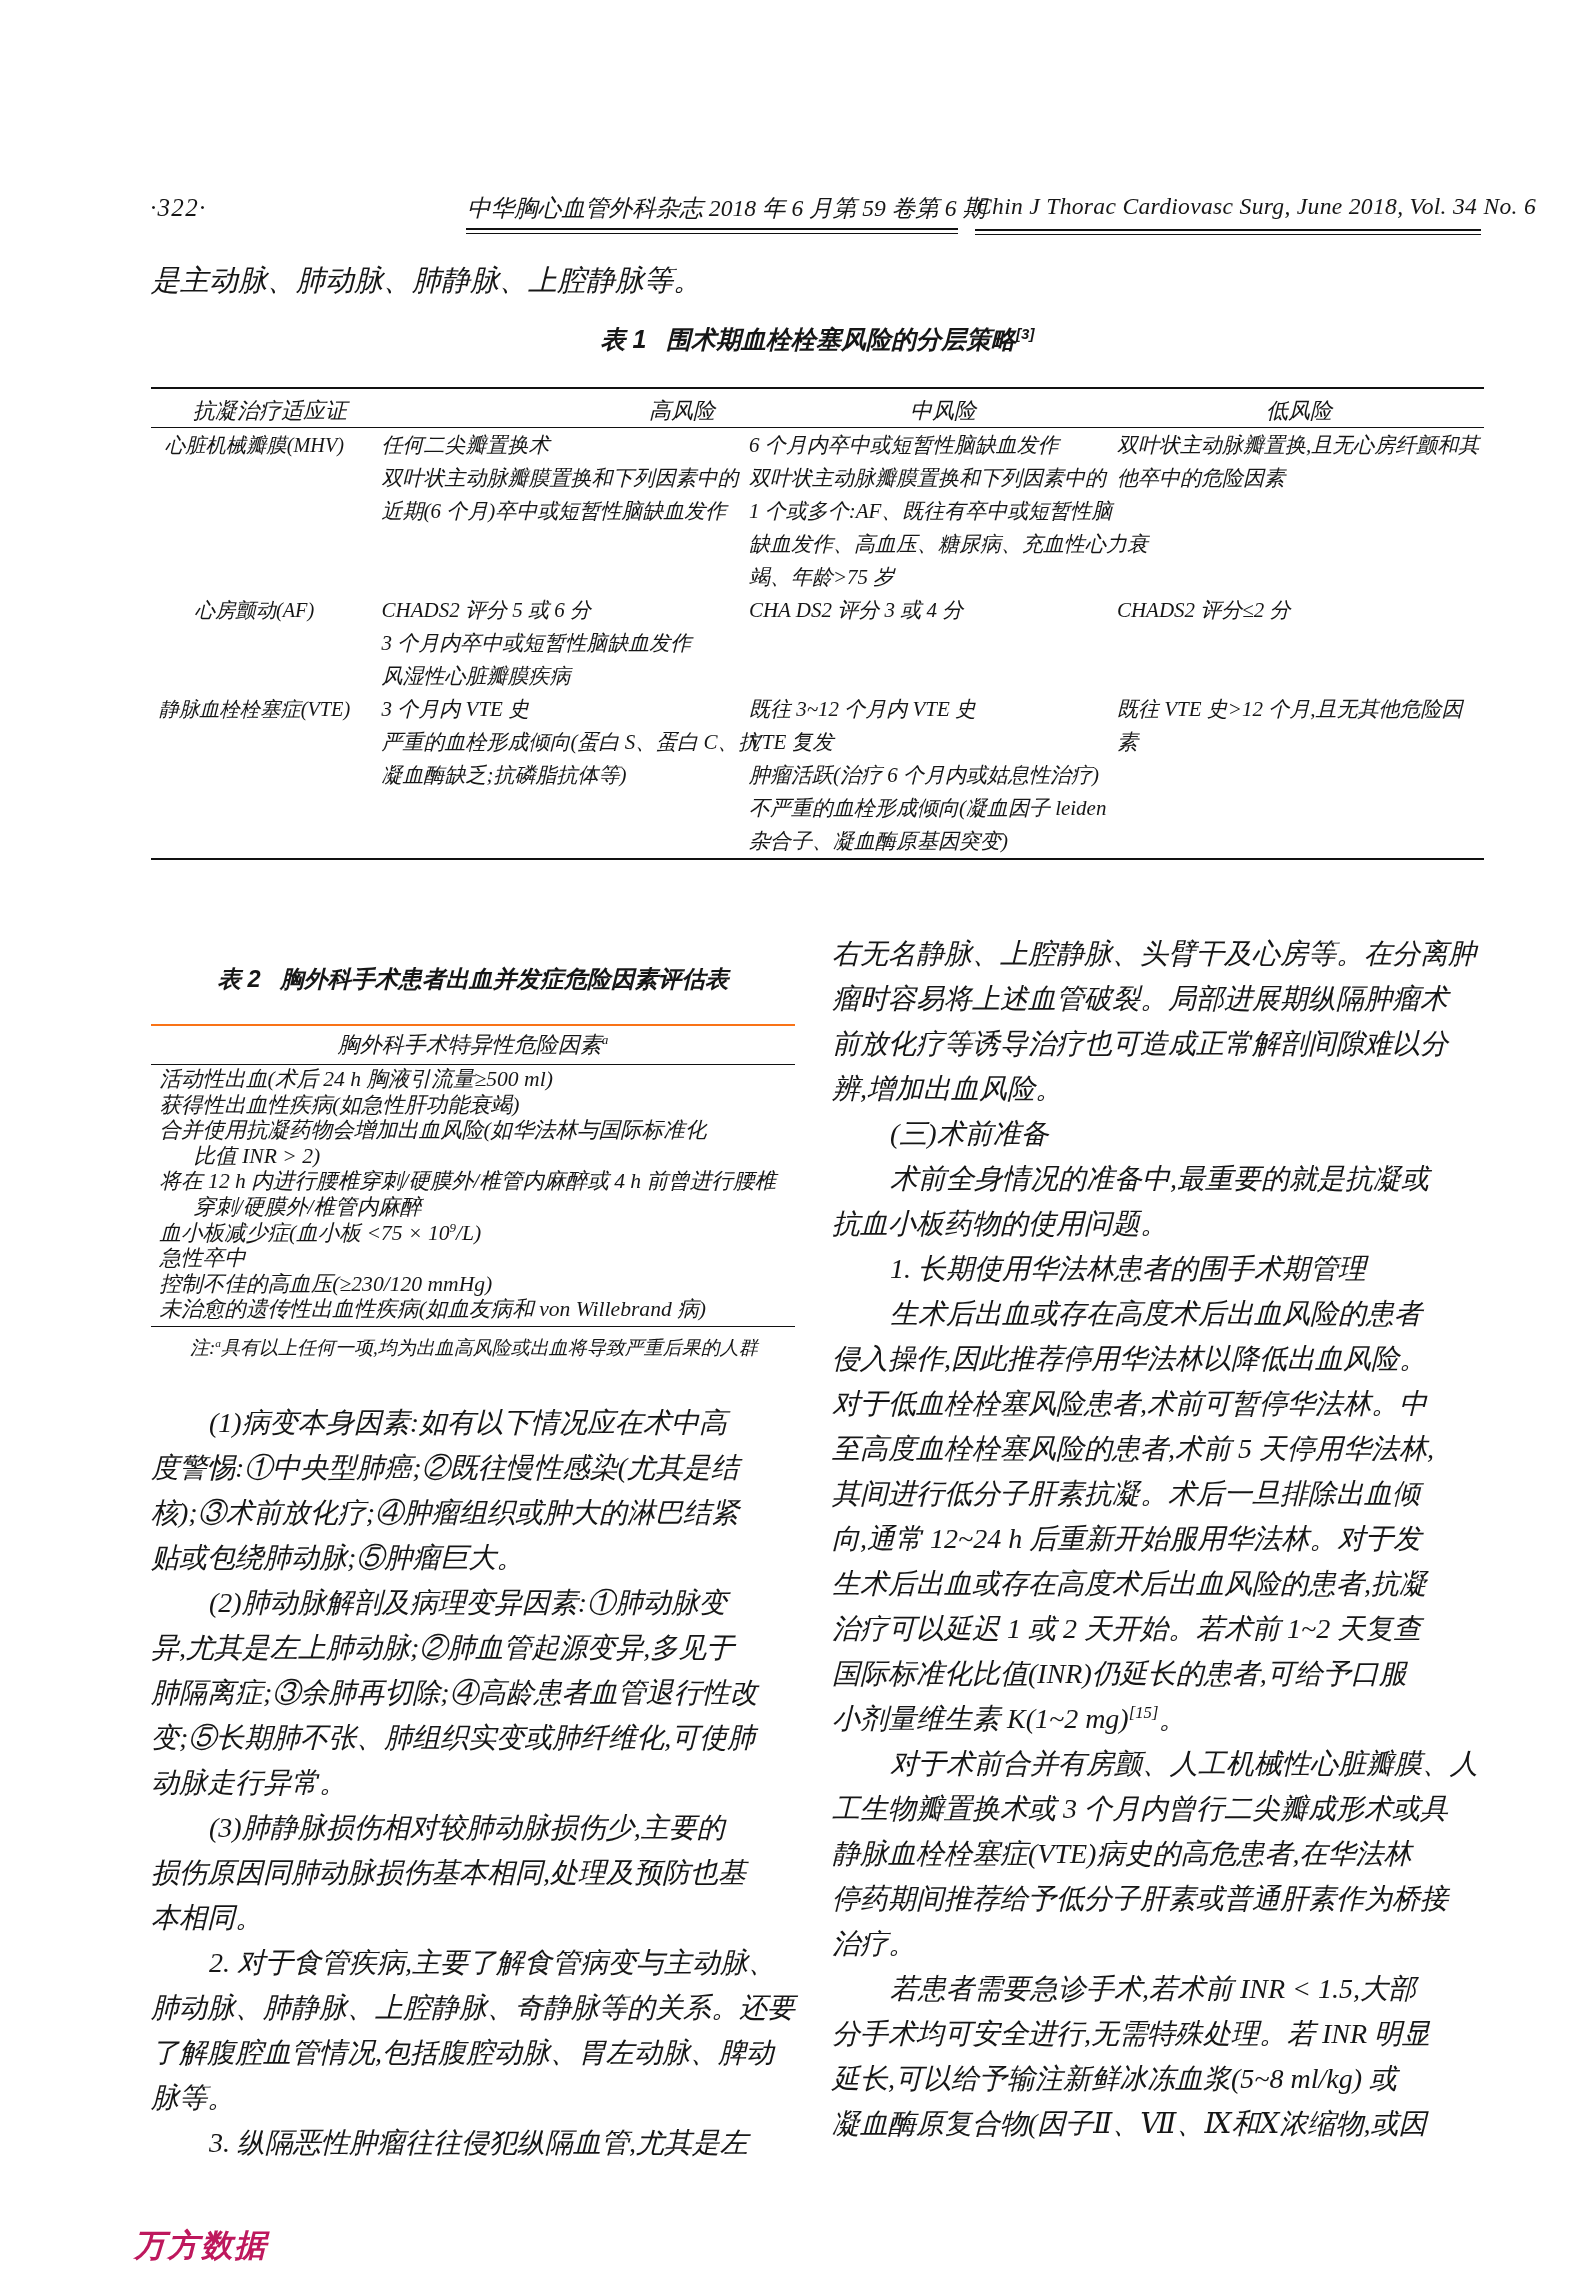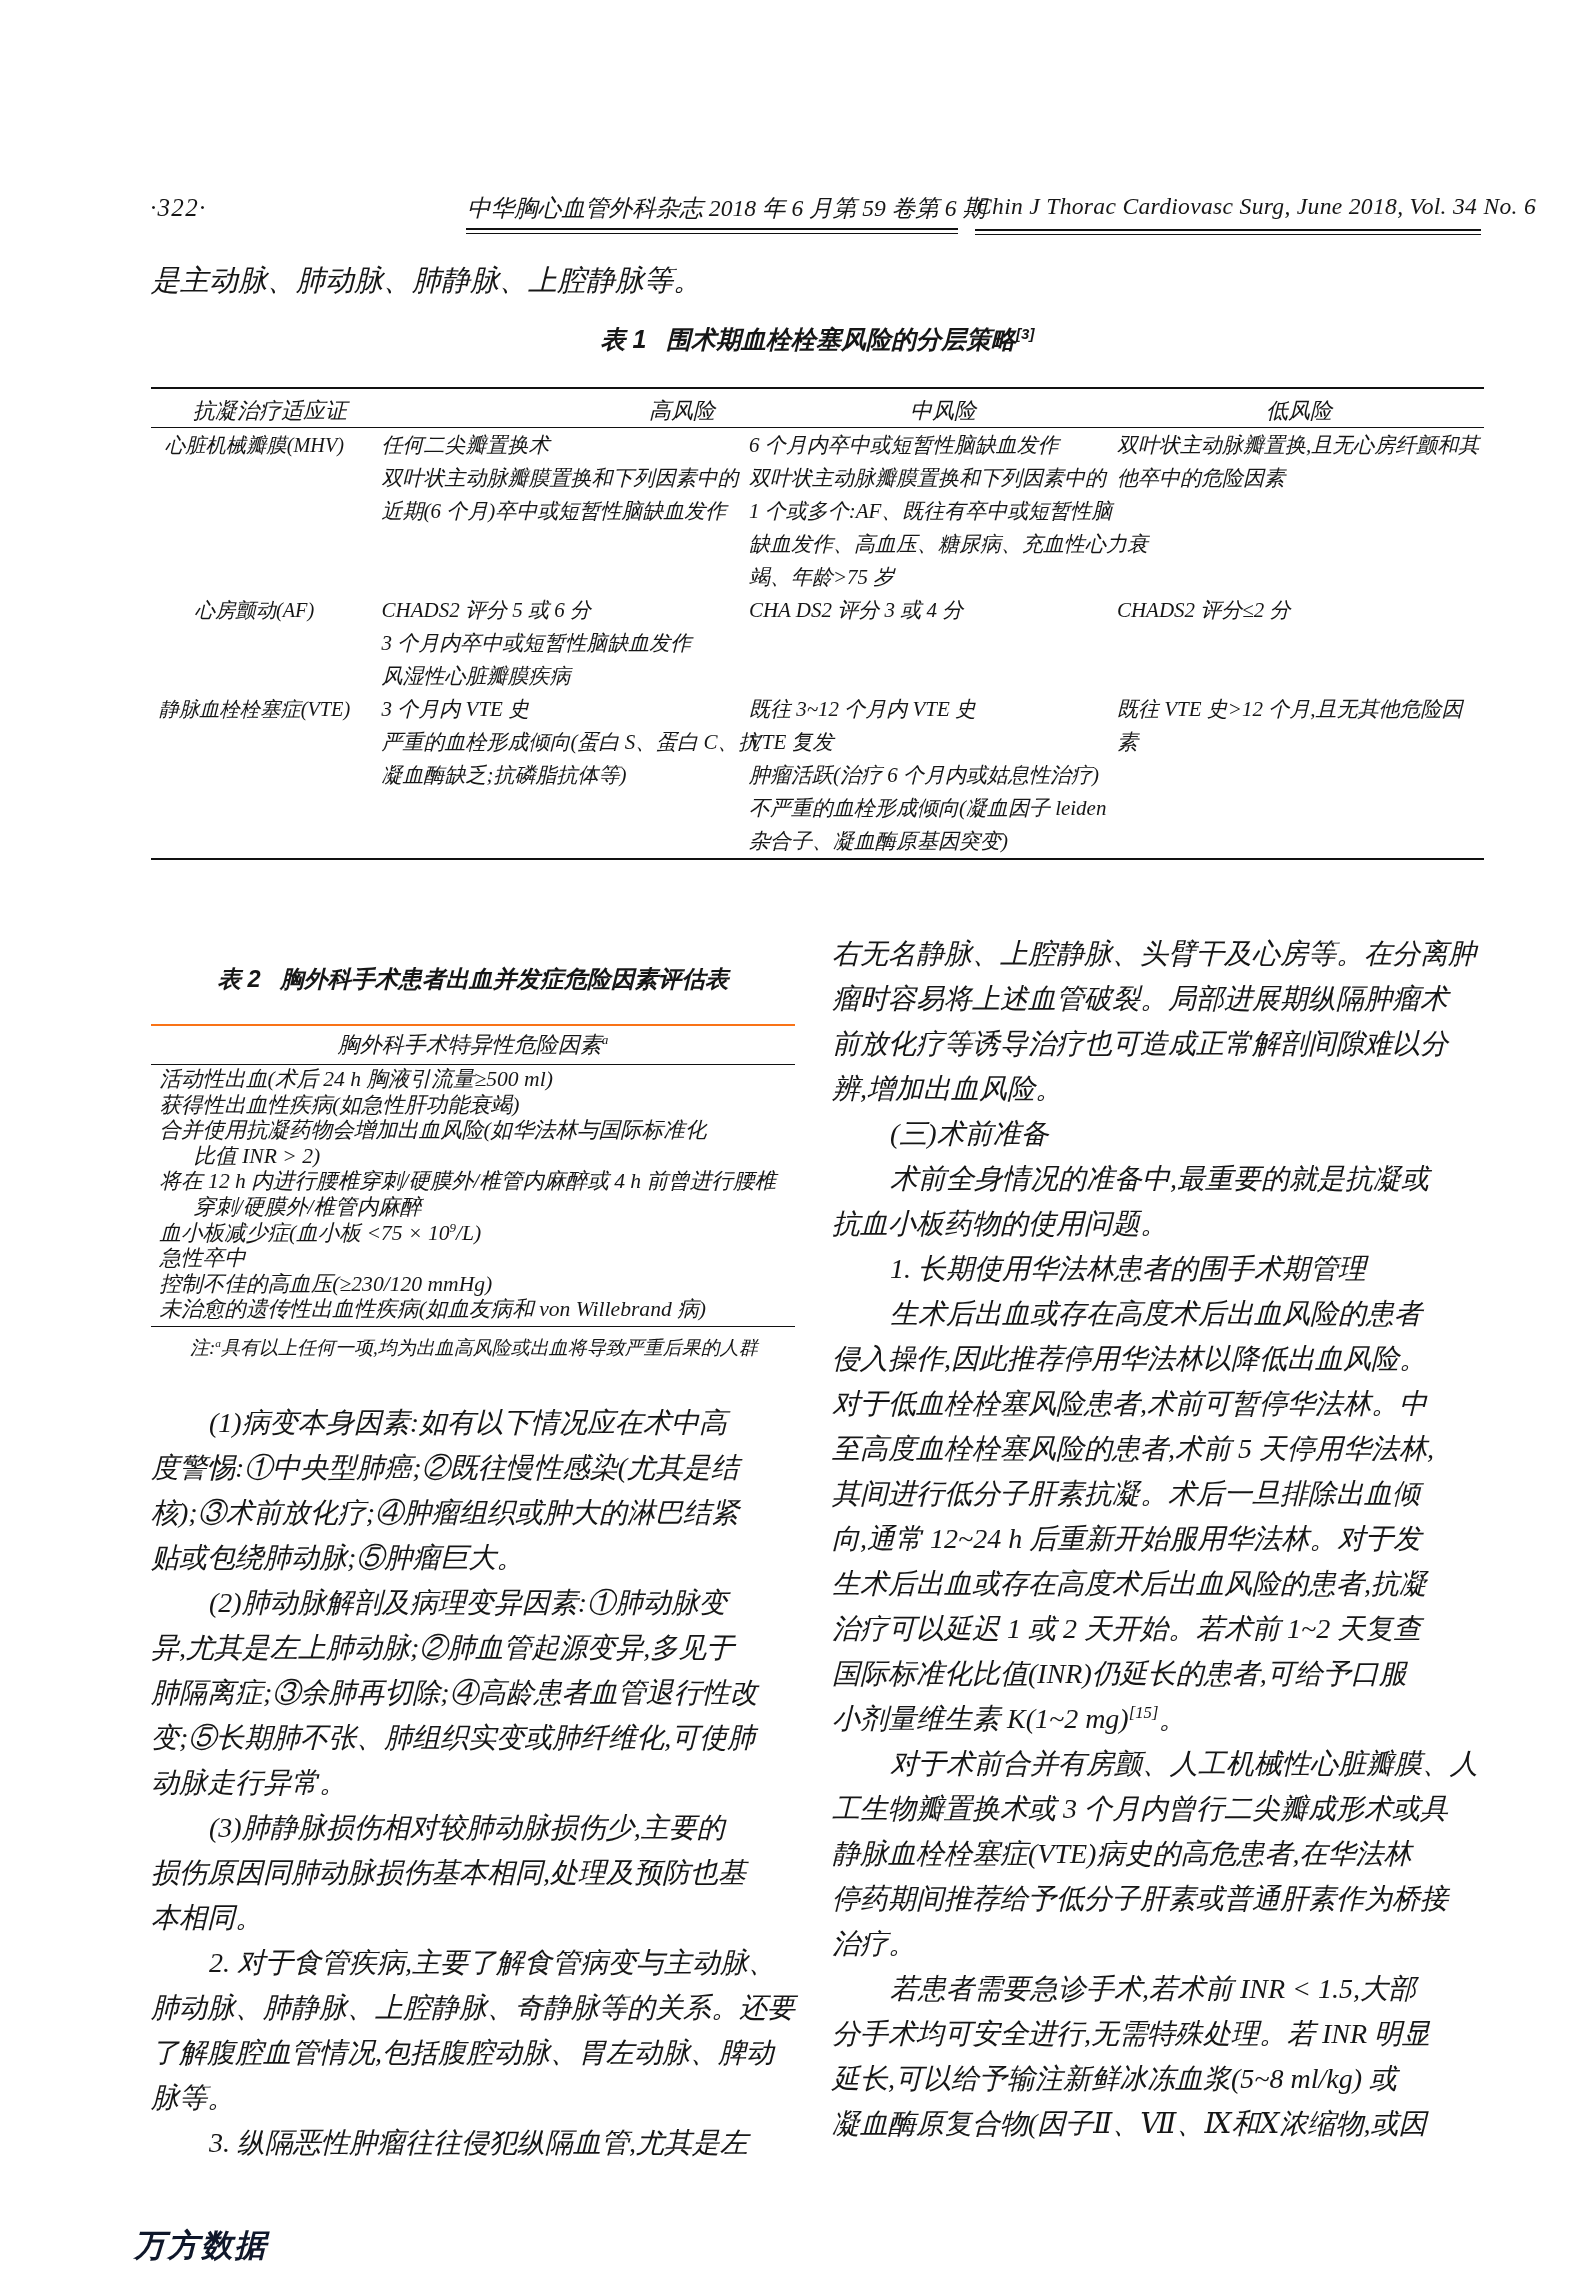--- a/index.html
+++ b/index.html
@@ -49,21 +49,21 @@
 
   
   .col{font-size:28px;}
   .col .line{line-height:45px;height:45px;white-space:nowrap;}
   .col .indent{padding-left:58px;}
   .leftcol{left:151px;top:1400px;width:656px;}
   .rightcol{left:832px;top:931px;width:659px;}
 
   
   .watermark{left:134px;top:2225px;font-family:"Liberation Sans","DejaVu Sans",sans-serif;
-             font-weight:600;font-size:31.5px;color:#0f172a;letter-spacing:2px;}
+             font-weight:600;font-size:31.5px;color:#be185d;letter-spacing:2px;}
 </style>
 </head>
 <body>
 
 <div class="page">
 
   <div class="abs pageno">·322·</div>
   <div class="abs hdr-cn">中华胸心血管外科杂志 2018 年 6 月第 59 卷第 6 期</div>
   <div class="abs hdr-en">Chin J Thorac Cardiovasc Surg, June 2018, Vol. 34 No. 6</div>
   <div class="rule" style="left:466px;top:228px;width:492px;height:2px;"></div>

